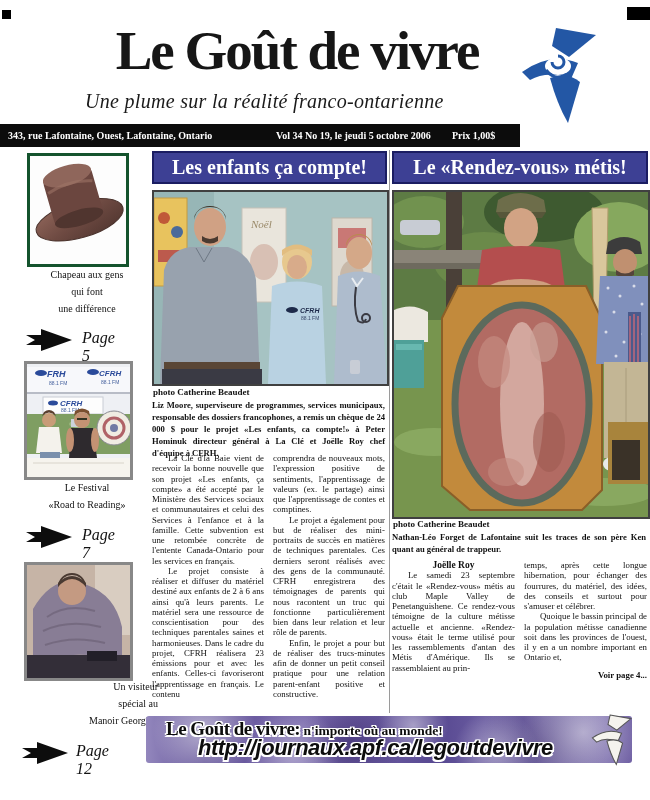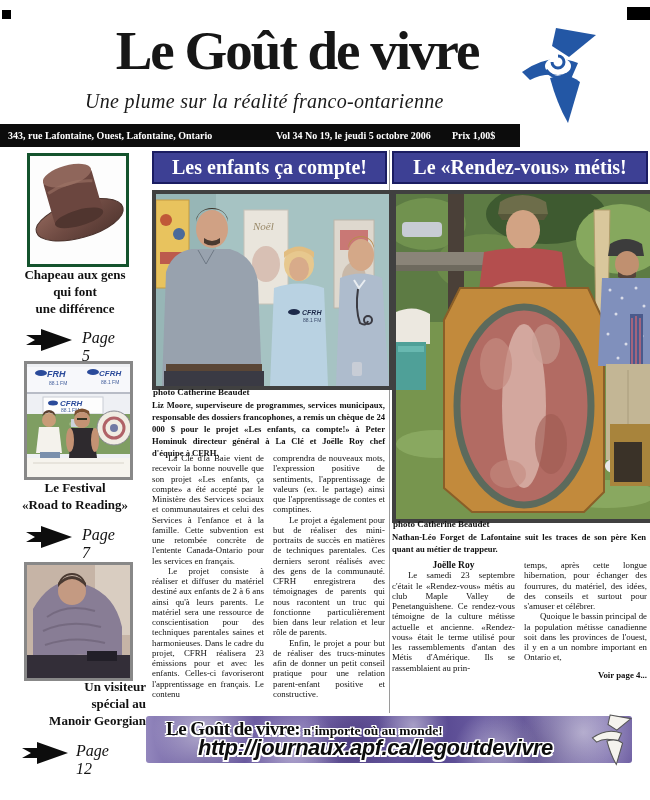--- a/index.html
+++ b/index.html
@@ -19,28 +19,28 @@
            color:#1a1a1a;letter-spacing:.3px;}
 
   
   .infobar{left:0;top:124px;width:520px;height:23px;background:#0c0c0c;color:#fff;
            font-size:10px;font-weight:bold;line-height:23px;}
   .infobar span{position:absolute;white-space:nowrap;}
   .ib-addr{left:8px;} .ib-vol{left:276px;} .ib-price{left:452px;}
 
   
   .photo-frame{border:3px solid #14532d;background:#fff;overflow:hidden;}
-  .sb-cap{width:142px;left:4px;text-align:center;font-weight:bold;font-size:13px;line-height:17px;}
+  .sb-cap{width:142px;left:16px;text-align:center;font-weight:normal;font-size:10px;line-height:17px;}
   .sb-page{font-style:italic;font-size:16px;color:#111;}
   .vdivider{left:389px;top:150px;width:1px;height:563px;background:#9a9a9a;}
 
   
   .headline{background:#3d4094;border:2px solid #1b1d62;color:#fff;text-align:center;
             font-weight:bold;font-size:20px;line-height:29px;height:29px;box-sizing:content-box;}
-  .photo{border:4px solid #404040;overflow:hidden;background:#ddd;}
+  .photo{border:2px solid #404040;overflow:hidden;background:#ddd;}
   .credit{font-weight:bold;font-size:9px;}
   .lede{font-weight:bold;font-size:8.6px;line-height:11.9px;text-align:justify;margin:0;}
   .cols{display:flex;gap:9px;justify-content:space-between;}
   .col{width:113px;font-size:8.8px;line-height:10.25px;text-align:justify;}
   .col p{margin:0;text-indent:16px;}
   .col p.noindent{text-indent:0;}
   .byline{text-align:center;font-weight:bold;font-size:9.5px;margin:0 0 9px 0;text-indent:0!important;}
   .continue{font-weight:bold;text-align:right;text-indent:0!important;margin-top:7px!important;}
 
   
@@ -308,21 +308,21 @@
         <ellipse cx="222" cy="272" rx="13" ry="8" fill="#e8e8e8"></ellipse>
         <ellipse cx="246" cy="268" rx="11" ry="8" fill="#e8e8e8"></ellipse>
         <path d="M0,118 q18,-8 34,2 l0,30 l-34,0 Z" fill="#ece8e0"></path>
         <rect x="0" y="148" width="30" height="48" fill="#4fa098"></rect>
         <rect x="2" y="152" width="26" height="6" fill="#68b8b0"></rect>
         <rect x="214" y="230" width="40" height="62" fill="#a8843c"></rect>
         <rect x="218" y="248" width="28" height="40" fill="#3a3228"></rect>
       </svg>
     </div>
     <div class="abs credit" style="left:393px;top:519px;">photo Catherine Beaudet</div>
-    <p class="abs lede" style="left:392px;top:532px;width:254px;">Nathan-Léo Forget de Lafontaine suit les traces de son père Ken quant au métier de trappeur.</p>
+    <p class="abs lede" style="left:392px;top:532px;width:254px;">Nathan-Léo Forget de Lafontaine suit les traces de son père Ken quant au général de trappeur.</p>
     <div class="abs col" style="left:392px;top:560px;width:123px;">
       <p class="byline">Joëlle Roy</p>
       <p>Le samedi 23 septembre c'était le «Rendez-vous» métis au club Maple Valley de Penetanguishene.  Ce rendez-vous témoigne de la culture métisse actuelle et ancienne. «Rendez-vous» était le terme utilisé pour les rassemblements d'antan des Métis d'Amérique. Ils se rassemblaient au prin-</p>
     </div>
     <div class="abs col" style="left:524px;top:560px;width:123px;">
       <p class="noindent">temps, après cette longue hibernation, pour échanger des fourrures, du matériel, des idées, des conseils et surtout pour s'amuser et célébrer.</p>
       <p>Quoique le bassin principal de la population métisse canadienne soit dans les provinces de l'ouest, il y en a un nombre important en Ontario et,</p>
       <p class="continue">Voir page 4...</p>
     </div>
   </section>

